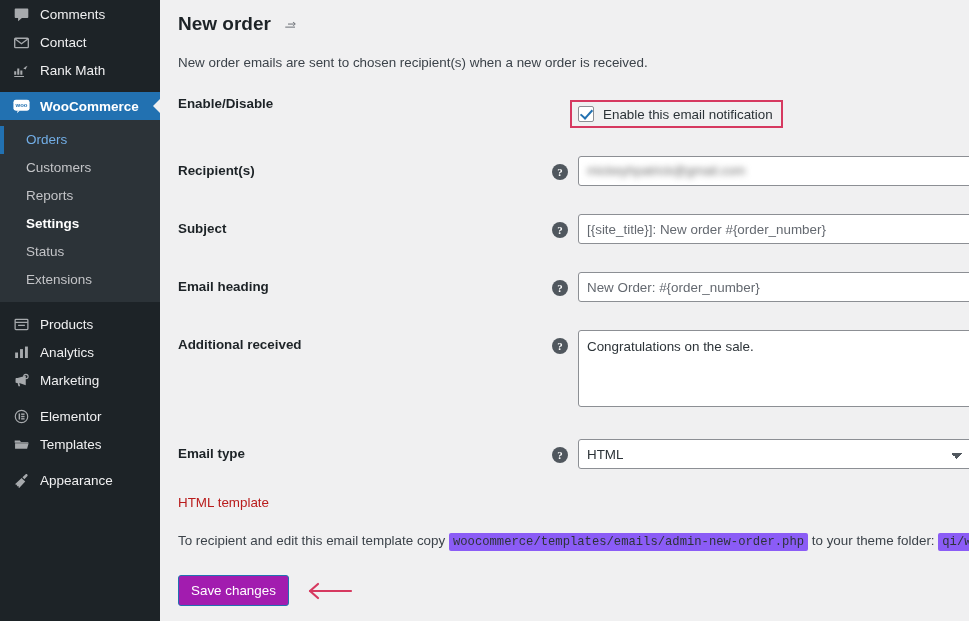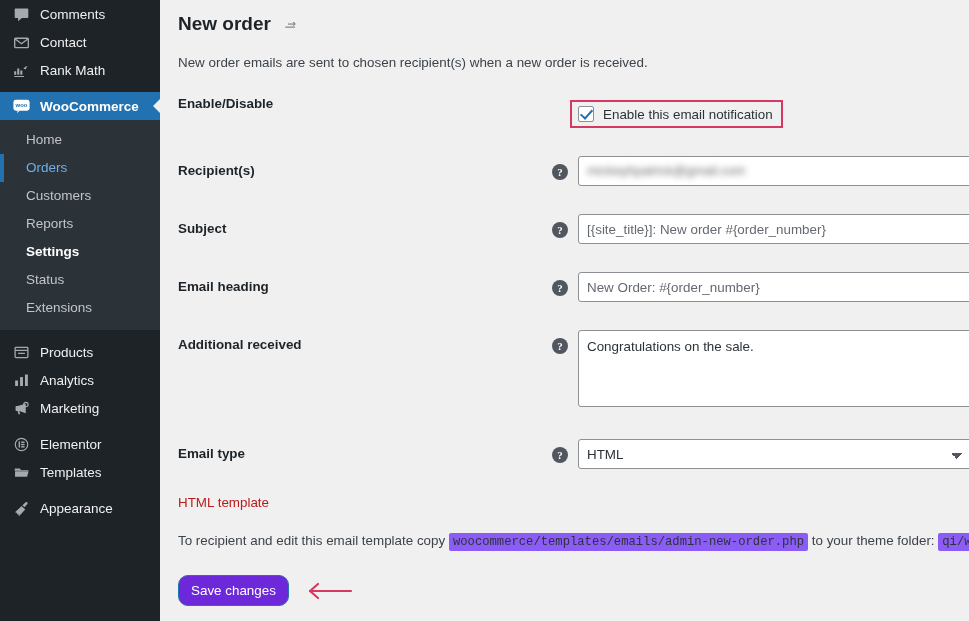--- a/index.html
+++ b/index.html
@@ -273,27 +273,27 @@
     background: #8b5cf6;
     font-size: 12.2px;
     padding: 2px 4px;
     color: #2c3338;
     border-radius: 2px;
   }
 
   
   .save-wrap { margin-top: 24px; display: flex; align-items: center; }
   button.save-btn {
-    background: #6d28d9;
+    background: #a21caf;
     border: 1px solid #2271b1;
     color: #fff;
     font-size: 13.4px;
     padding: 0 12px;
     height: 31px;
-    border-radius: 10px;
+    border-radius: 3px;
     cursor: pointer;
     font-family: "Liberation Sans", sans-serif;
   }
 
   
   .arrow-ann { color: #d63960; display: inline-flex; }
   .arrow-save { margin-left: 18px; }
 </style>
 </head>
 <body>
@@ -336,21 +336,20 @@
         <svg width="19" height="19" viewBox="0 0 20 20">
             <rect x="1.5" y="3" width="17" height="11.5" rx="2.6" fill="#fff"></rect>
             <path d="M6 14.2 5.2 17l3.1-2.8z" fill="#fff"></path>
             <text x="10" y="11" text-anchor="middle" font-size="6.3" font-weight="700" fill="#2271b1" font-family="Liberation Sans, sans-serif">woo</text>
           </svg>
       </span>
       <span class="mi-label">WooCommerce</span>
     </div>
 
     <div class="submenu">
-      <a class="sub-item">Home</a>
       <a class="sub-item current">Orders</a>
       <a class="sub-item">Customers</a>
       <a class="sub-item">Reports</a>
       <a class="sub-item bold">Settings</a>
       <a class="sub-item">Status</a>
       <a class="sub-item">Extensions</a>
     </div>
 
     <div class="menu-item top-gap">
       <span class="mi-icon">

